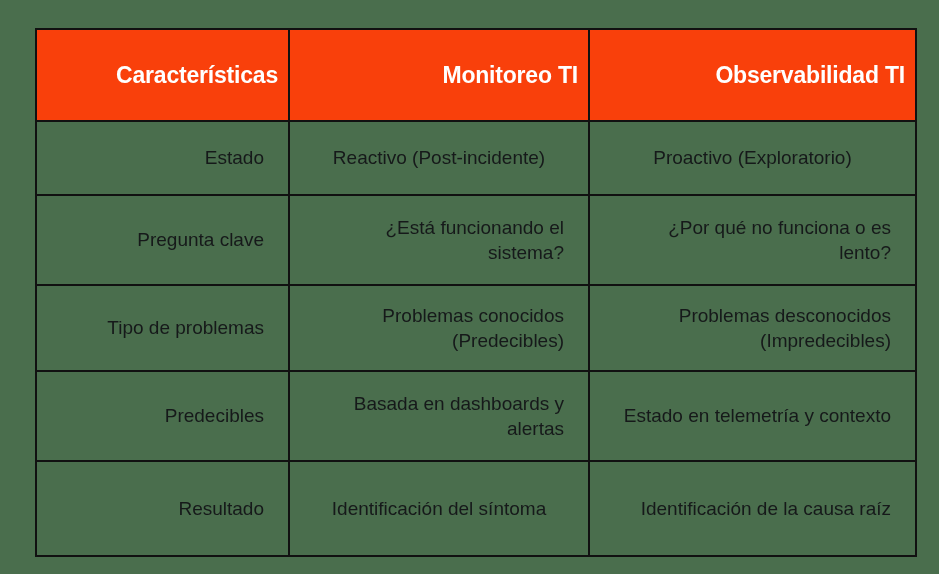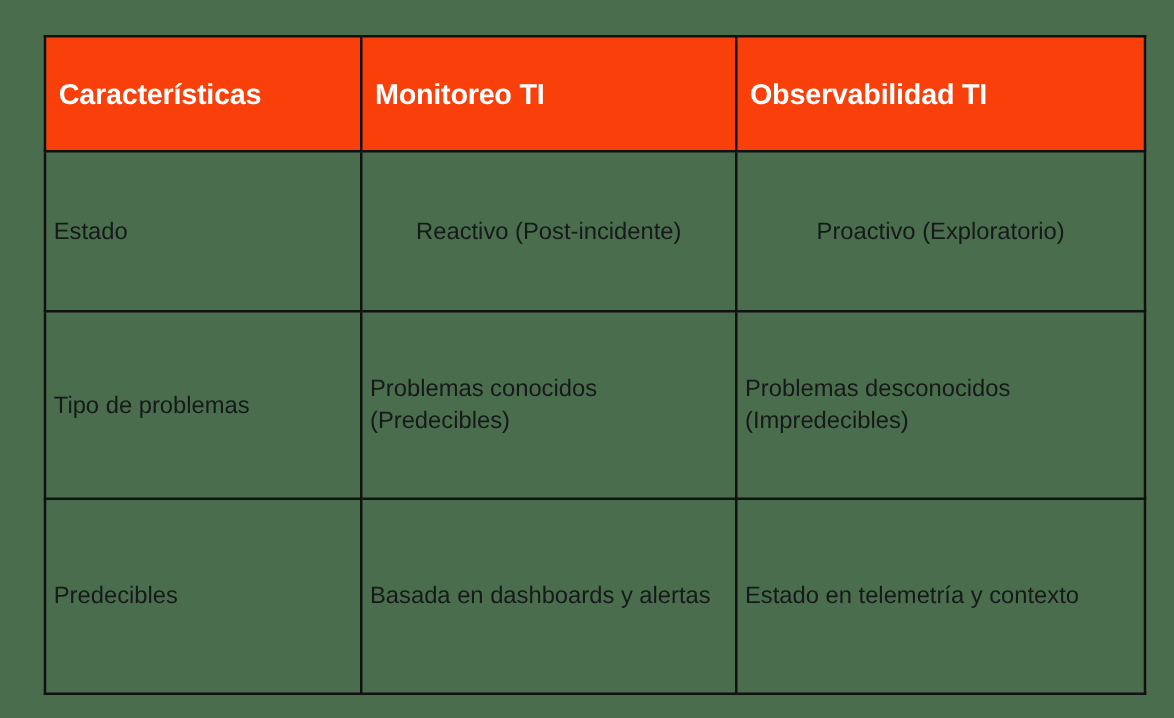--- a/index.html
+++ b/index.html
@@ -31,21 +31,21 @@
     table-layout: fixed;
   }
 
   .comparison-table col.col-feature { width: 253px; }
   .comparison-table col.col-mid     { width: 300px; }
   .comparison-table col.col-right   { width: 327px; }
 
   .comparison-table th,
   .comparison-table td {
     border: 2px solid #111111;
-    text-align: left;
+    text-align: right;
     vertical-align: middle;
     box-sizing: border-box;
   }
 
   
   .comparison-table thead th {
     background: #F9400B;
     color: #FFFFFF;
     font-size: 23px;
     font-weight: bold;
@@ -54,21 +54,21 @@
     padding: 6px 10px;
   }
 
   
   .comparison-table tbody td {
     background: #4A6E4D;
     color: #16191A;
     font-size: 19px;
     font-weight: normal;
     line-height: 1.32;
-    padding: 10px 6px;
+    padding: 10px 24px;
   }
 
   .comparison-table tbody tr.row-estado td { height: 74px; }
   .comparison-table tbody tr.row-pregunta td { height: 90px; }
   .comparison-table tbody tr.row-tipo td { height: 86px; }
   .comparison-table tbody tr.row-visibilidad td { height: 90px; }
   .comparison-table tbody tr.row-resultado td { height: 95px; }
 
   .cell-feature {
     text-align: center;
@@ -102,30 +102,40 @@
     </thead>
 
     <tbody>
 
       <tr class="row-estado">
         <td class="cell-feature">Estado</td>
         <td class="cell-value is-centered">Reactivo (Post-incidente)</td>
         <td class="cell-value is-centered">Proactivo (Exploratorio)</td>
       </tr>
 
+      <tr class="row-pregunta">
+        <td class="cell-feature">Pregunta clave</td>
+        <td class="cell-value">¿Está funcionando el sistema?</td>
+        <td class="cell-value">¿Por qué no funciona o es lento?</td>
+      </tr>
 
       <tr class="row-tipo">
         <td class="cell-feature">Tipo de problemas</td>
         <td class="cell-value">Problemas conocidos (Predecibles)</td>
         <td class="cell-value">Problemas desconocidos (Impredecibles)</td>
       </tr>
 
       <tr class="row-visibilidad">
         <td class="cell-feature">Predecibles</td>
         <td class="cell-value">Basada en dashboards y alertas</td>
         <td class="cell-value">Estado en telemetría y contexto</td>
       </tr>
 
+      <tr class="row-resultado">
+        <td class="cell-feature">Resultado</td>
+        <td class="cell-value is-centered">Identificación del síntoma</td>
+        <td class="cell-value">Identificación de la causa raíz</td>
+      </tr>
 
     </tbody>
   </table>
 
 </div>
 
 </body></html>

